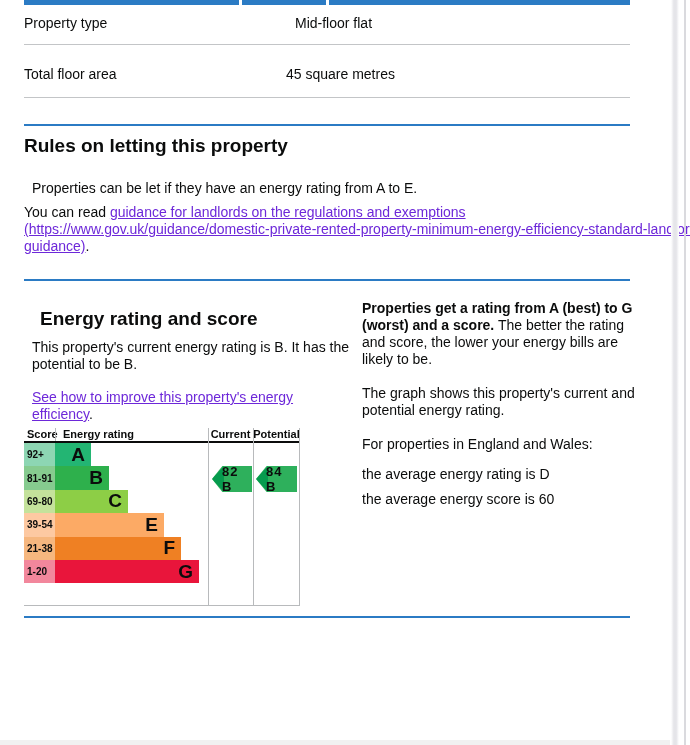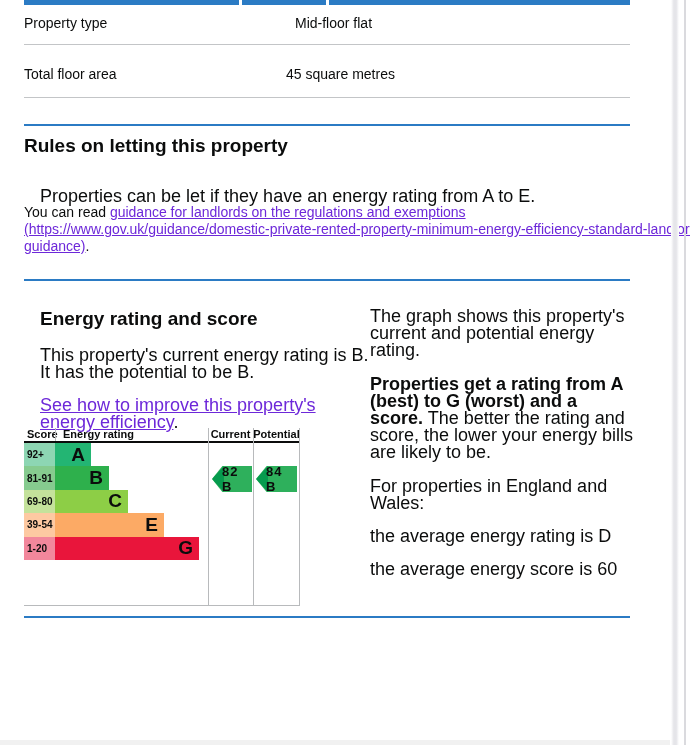--- a/index.html
+++ b/index.html
@@ -10,21 +10,21 @@
   }
   .abs{position:absolute;}
   
   .topbar-seg{top:0;height:5px;background:#2b7bc4;}
   
   .detail-label{font-size:14px;}
   .detail-value{font-size:14px;margin-left:48px;}
   .row-sep{height:1px;background:#c3c5c7;left:24px;width:606px;}
   .blue-rule{height:2px;background:#2b7bc4;left:24px;width:606px;}
   h2{margin:0;font-size:19px;font-weight:700;line-height:22px;}
-  p{margin:16px;font-size:18px;line-height:17px;}
+  p{margin:8px;font-size:14px;line-height:17px;}
   a{color:#6d28d9;text-decoration:underline;cursor:pointer;}
   .bold{font-weight:700;}
   
   .epc{left:24px;top:428px;width:276px;height:177px;border-bottom:1px solid #b8babc;}
   .epc-header{display:flex;height:13px;border-bottom:2px solid #0b0c0c;font-size:11px;font-weight:700;line-height:12px;}
   .epc-h-score{width:31px;padding-left:3px;box-sizing:border-box;}
   .epc-h-rating{flex:1;padding-left:8px;}
   .epc-h-current{width:45px;text-align:center;}
   .epc-h-potential{width:47px;text-align:center;}
   .epc-rows{position:relative;}
@@ -105,41 +105,45 @@
       </div>
       <div class="epc-row">
         <div class="epc-score" style="background: rgb(196, 226, 155);">69-80</div>
         <div class="epc-bar" style="background: rgb(141, 206, 70); width: 73px;">C</div>
       </div>
       <div class="epc-row">
         <div class="epc-score" style="background: rgb(253, 201, 162);">39-54</div>
         <div class="epc-bar" style="background: rgb(252, 170, 101); width: 109px;">E</div>
       </div>
       <div class="epc-row">
+        <div class="epc-score" style="background: rgb(246, 183, 127);">21-38</div>
+        <div class="epc-bar" style="background: rgb(239, 128, 35); width: 126px;">F</div>
+      </div>
+      <div class="epc-row">
         <div class="epc-score" style="background: rgb(242, 135, 156);">1-20</div>
         <div class="epc-bar" style="background: rgb(233, 21, 59); width: 144px;">G</div>
       </div>
     </div>
   <div class="epc-hline-header"></div>
   <div class="epc-vline" style="left:184px;"></div>
   <div class="epc-vline" style="left:229px;"></div>
   <div class="epc-vline" style="left:275px;"></div>
   <div class="epc-arrow epc-arrow-current" style="background: rgb(46, 176, 92); --tip: #069b4e;">
       <div style="position: absolute; left: 0px; top: 0px; bottom: 0px; width: 12px; clip-path: polygon(0px 50%, 100% 0px, 100% 100%); background: rgb(6, 155, 78); z-index: 1;"></div>
     <span class="epc-arrow-label">82 B</span>
   </div>
   <div class="epc-arrow epc-arrow-potential" style="background: rgb(46, 176, 92); --tip: #069b4e;">
       <div style="position: absolute; left: 0px; top: 0px; bottom: 0px; width: 12px; clip-path: polygon(0px 50%, 100% 0px, 100% 100%); background: rgb(6, 155, 78); z-index: 1;"></div>
     <span class="epc-arrow-label">84 B</span>
   </div>
 </div>
 
 <div class="abs rightcol">
+  <p><span class="bold">Properties get a rating from A (best) to G (worst) and a score.</span><span> The better the rating and score, the lower your energy bills are likely to be.</span></p>
   <p>The graph shows this property's current and potential energy rating.</p>
-  <p><span class="bold">Properties get a rating from A (best) to G (worst) and a score.</span><span> The better the rating and score, the lower your energy bills are likely to be.</span></p>
   <p style="margin-bottom:13px;">For properties in England and Wales:</p>
   <p class="tight">the average energy rating is D</p>
   <p class="tight">the average energy score is 60</p>
 </div>
 
 <div class="abs blue-rule" style="top:616px;"></div>
 
 <div class="abs scroll-strip"></div>
 <div class="abs window-edge"></div>
 <div class="abs bottom-strip"></div>

